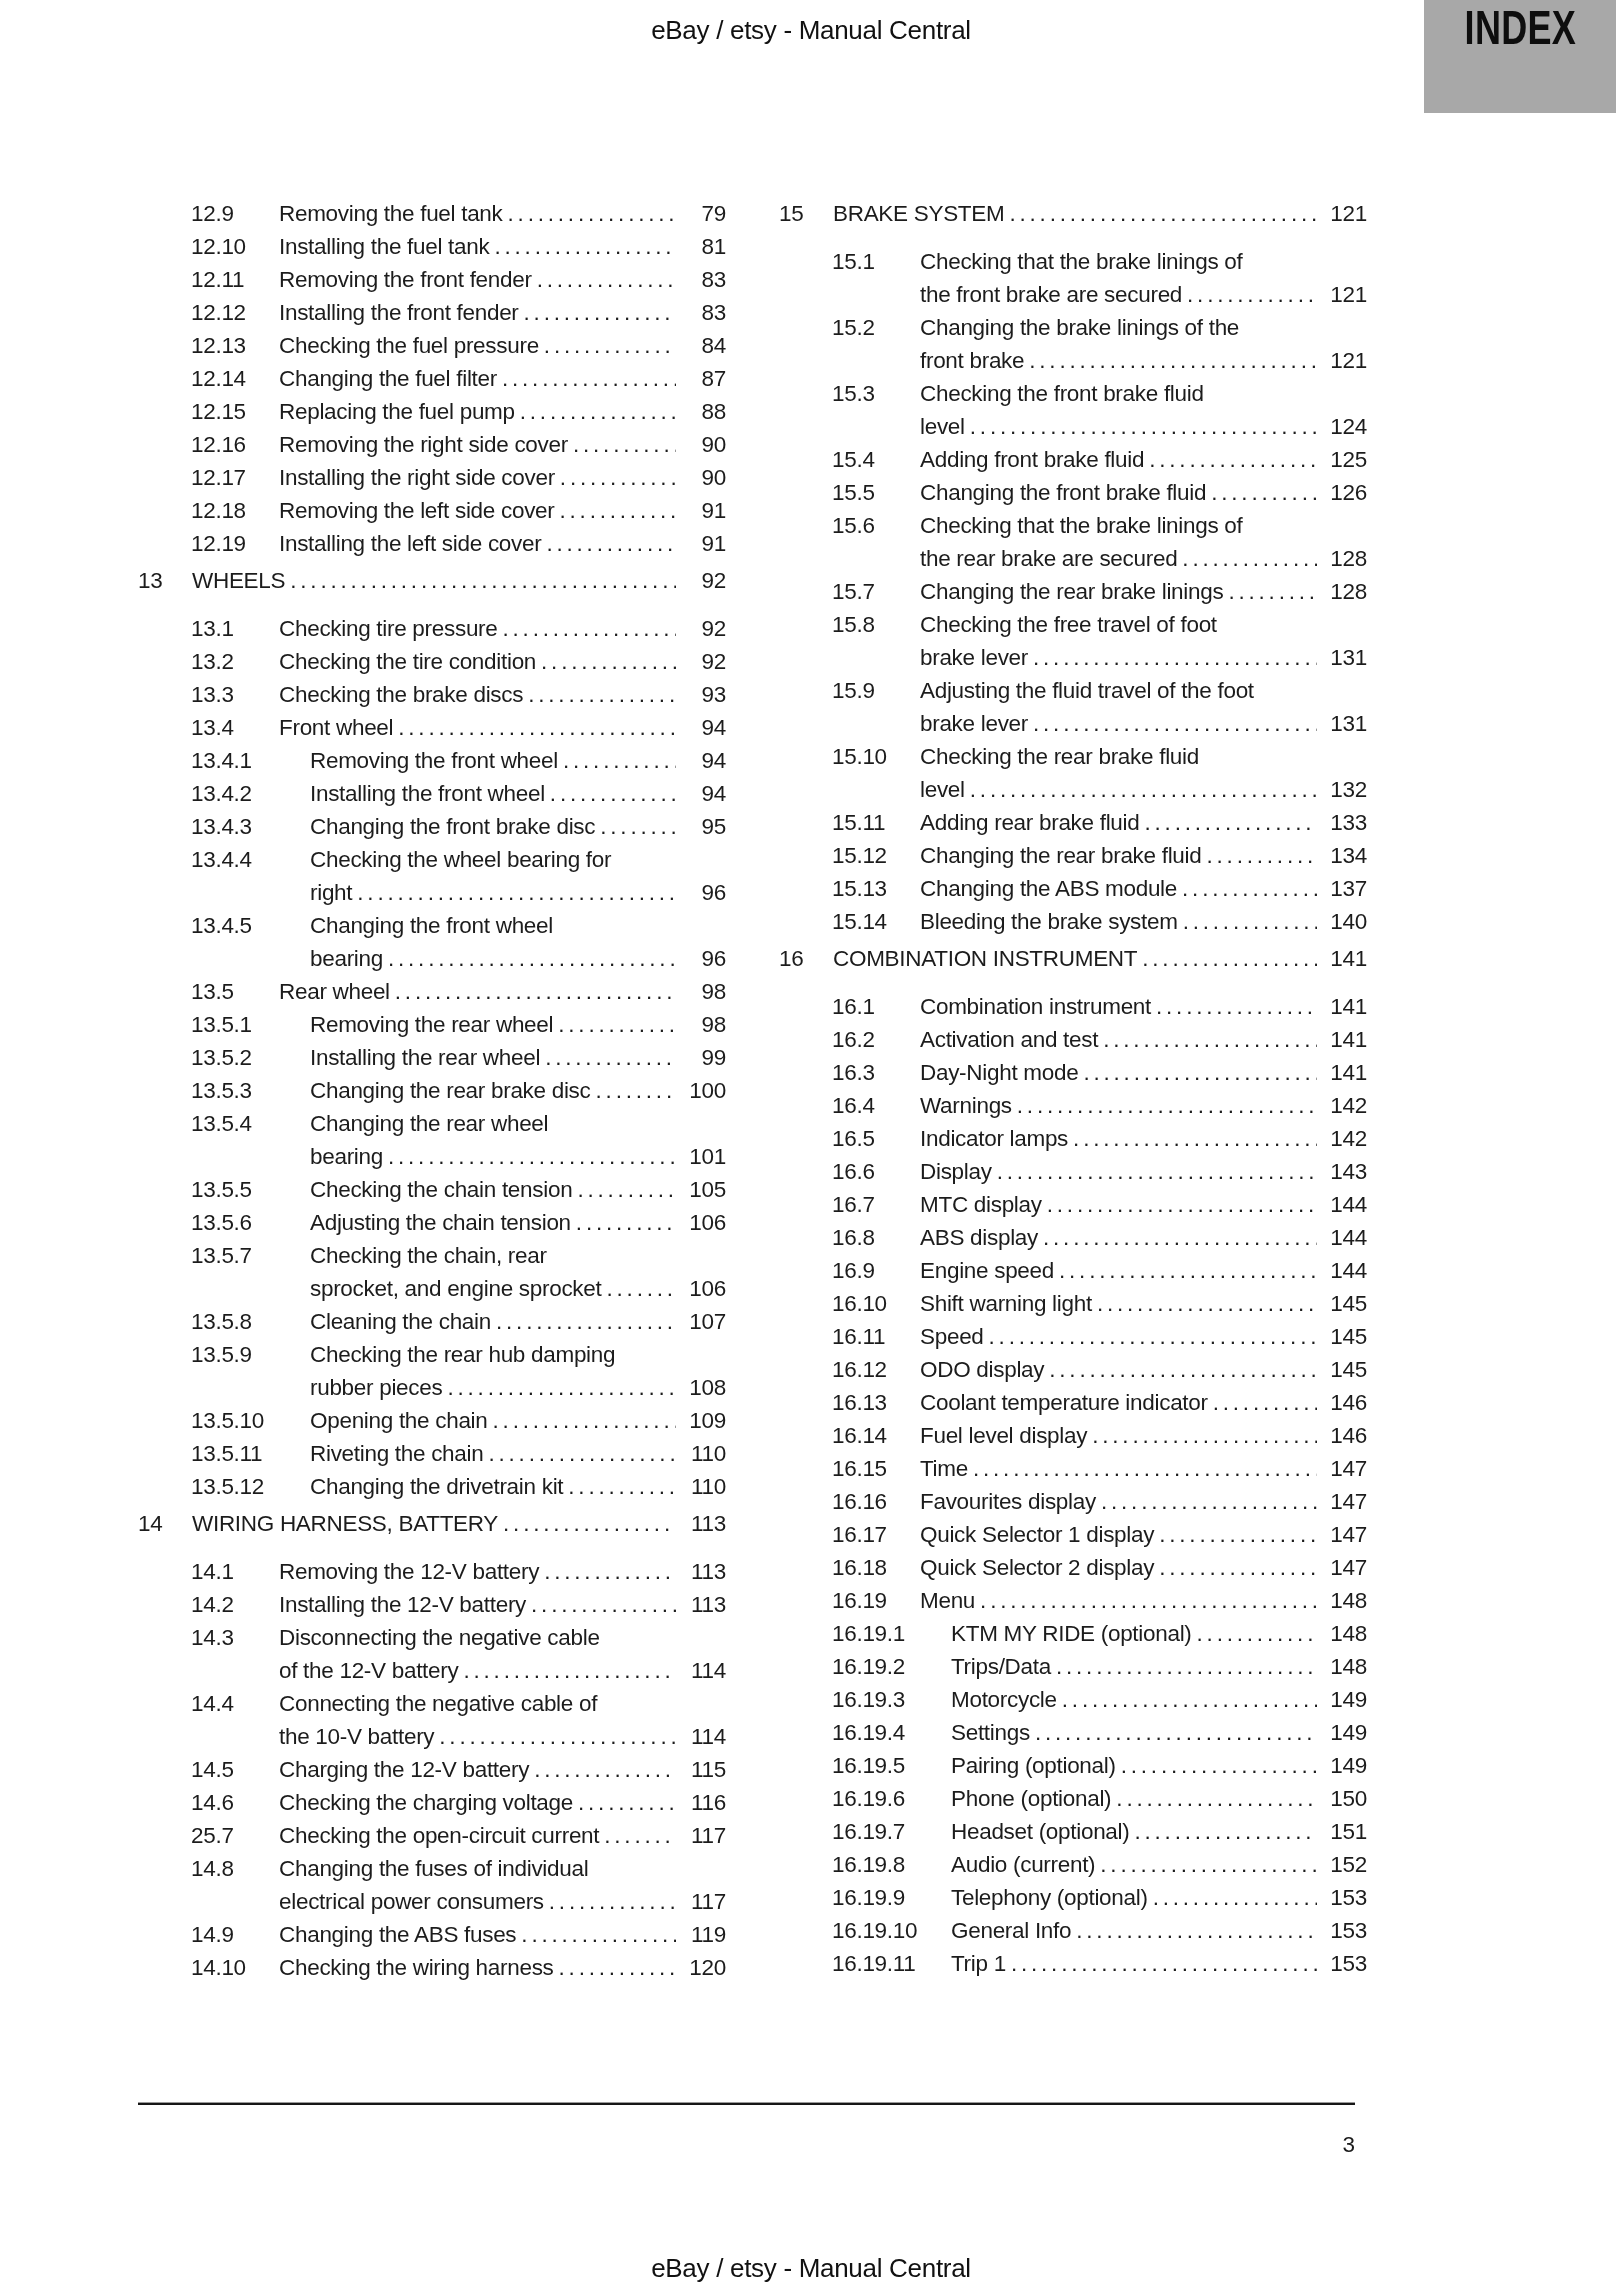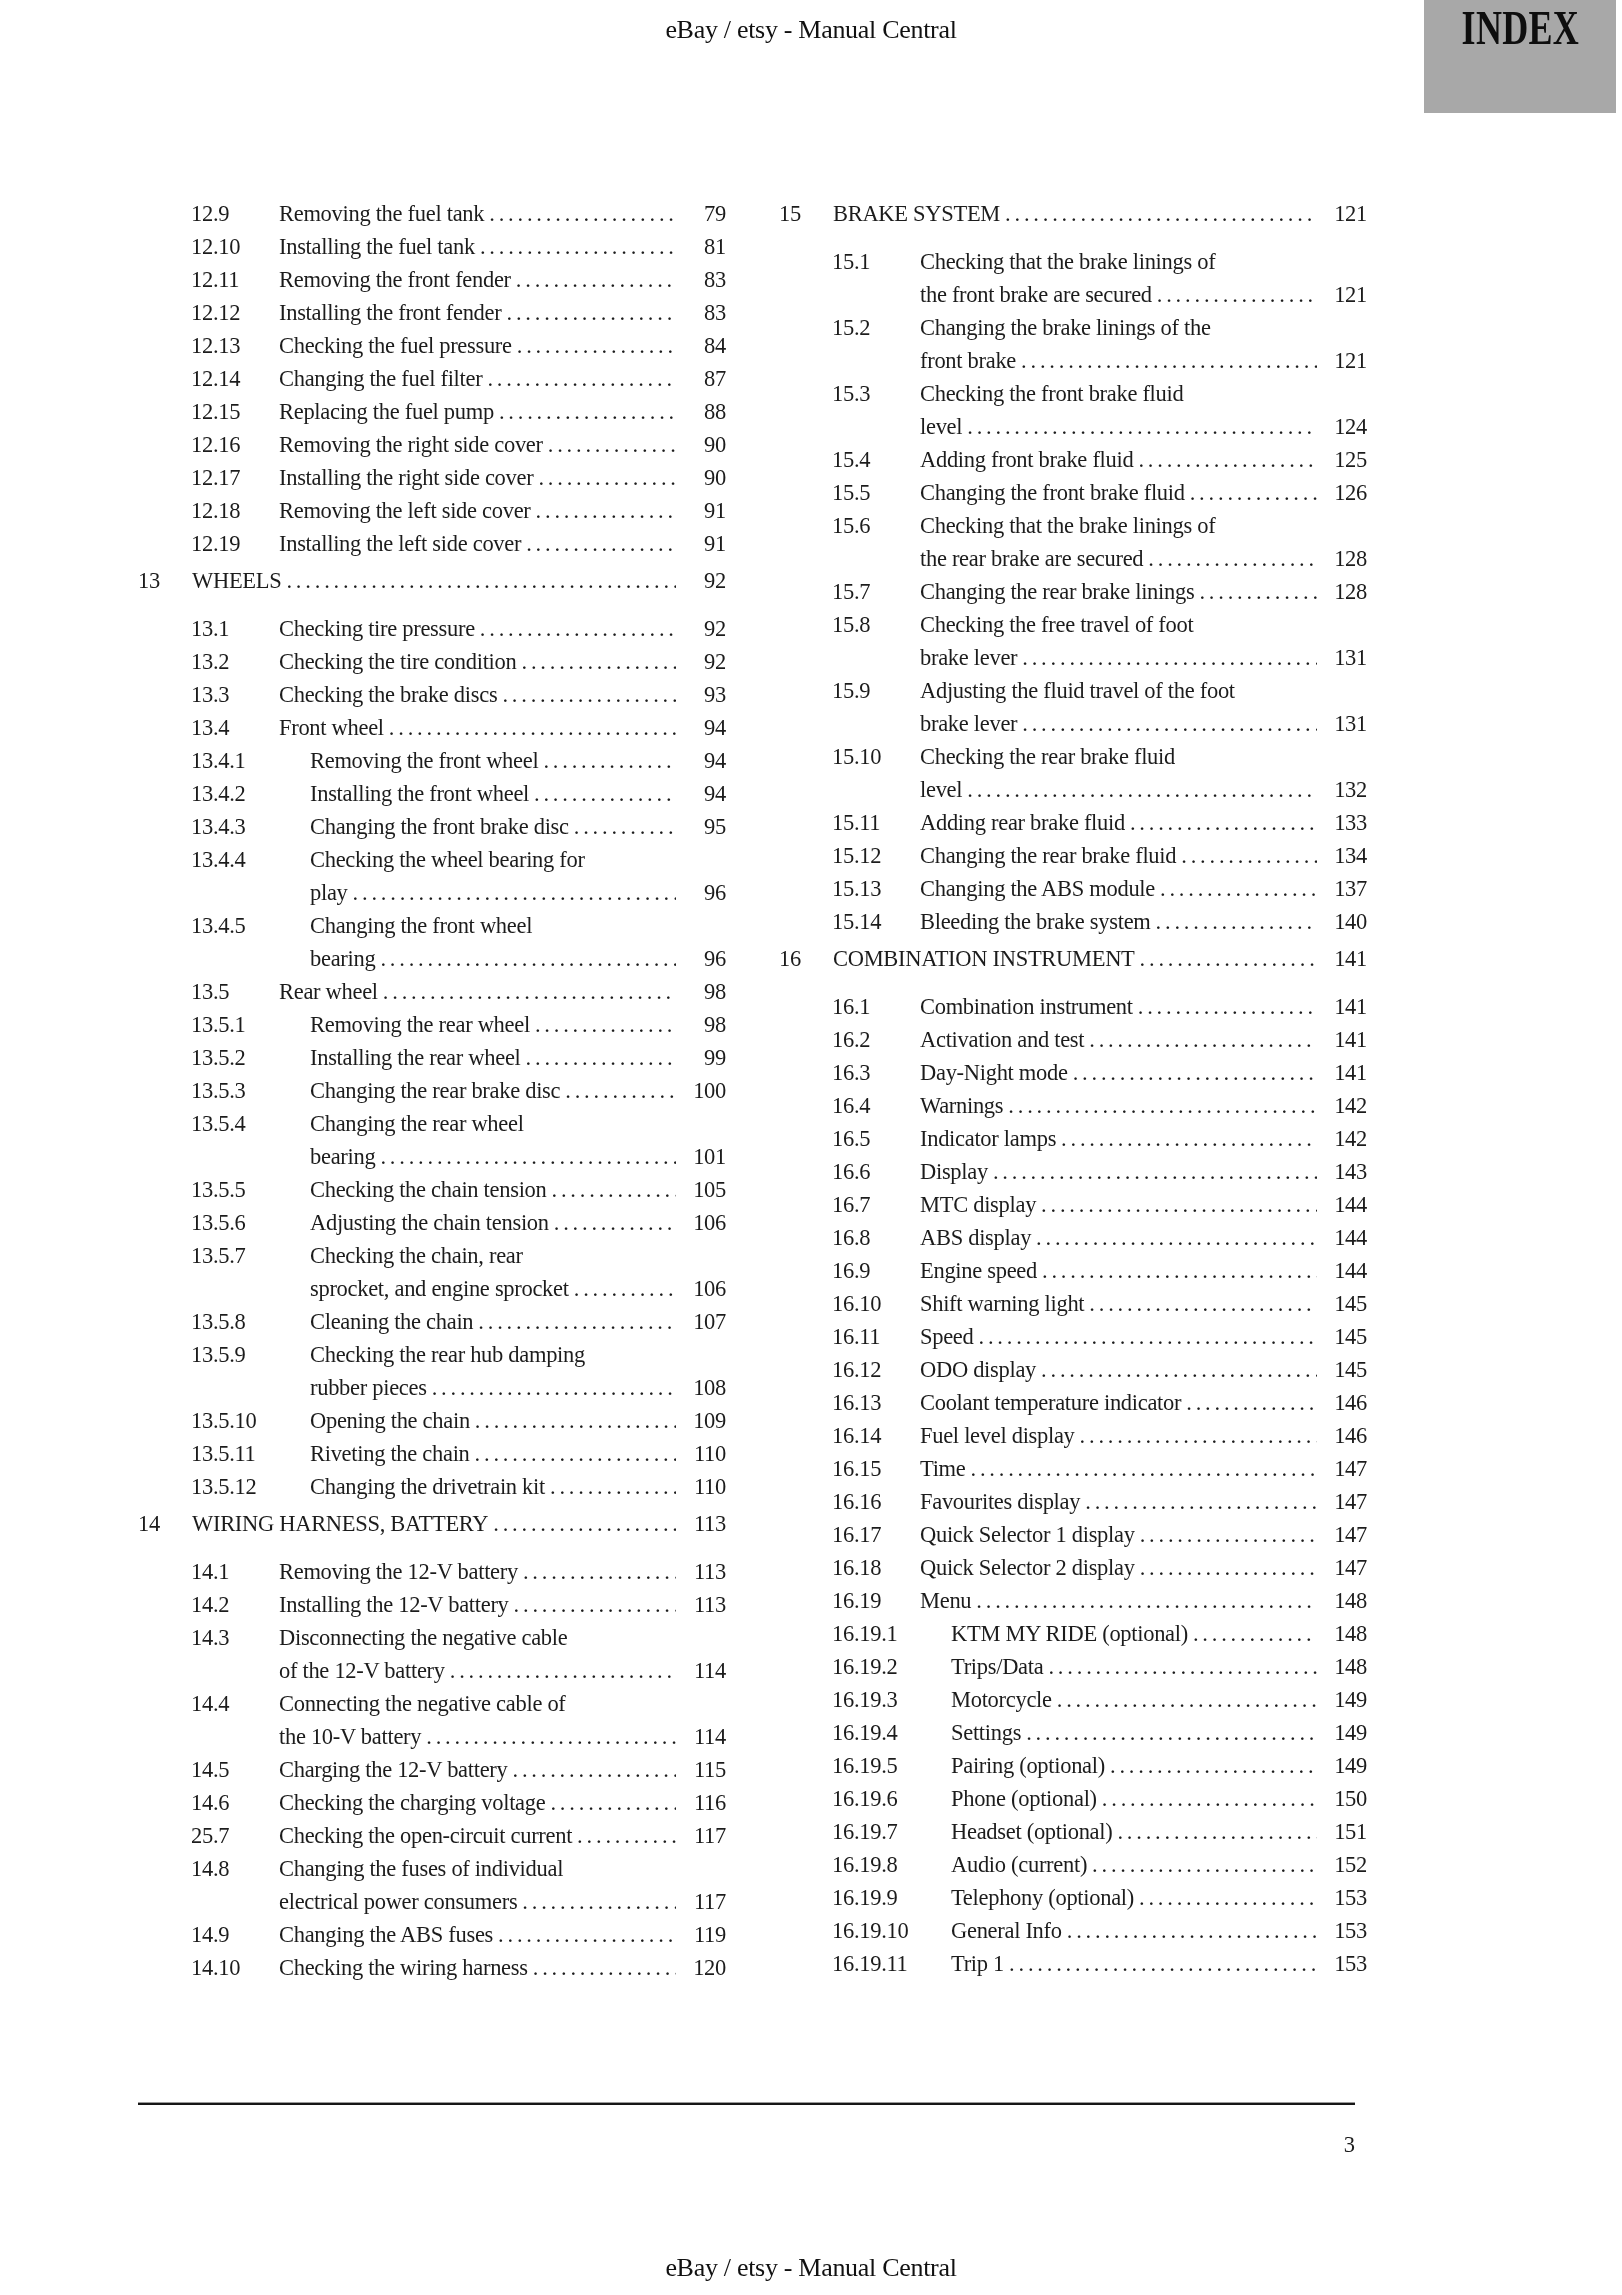--- a/index.html
+++ b/index.html
@@ -1,18 +1,18 @@
 <!DOCTYPE html>
 <html style="font-size:13.3px"><head>
 <meta charset="utf-8">
 <style>
   html,body { margin:0; padding:0; background:#ffffff; }
   .page {
     position:relative; width:1622px; height:2295px; background:#ffffff;
-    font-family:Liberation Serif, serif; color:#1c1c1c; overflow:hidden;
+    font-family:Liberation Sans, sans-serif; color:#1c1c1c; overflow:hidden;
   }
   .header-title {
     position:absolute; top:15px; left:0; width:100%; text-align:center;
     font-size:26px; letter-spacing:-0.3px; color:#111;
   }
   .index-box {
     position:absolute; top:0; left:1424px; width:192px; height:113px;
     background:#a8a8a8; display:flex; justify-content:center;
   }
   .index-label {
@@ -250,21 +250,21 @@
               <span class="dots"></span>
               <span class="page-col">95</span>
             </div>
           </div>
         </div>
         <div class="row entry lvl2">
           <span class="num">13.4.4</span>
           <div class="content">
             <div class="tline"><span class="t">Checking the wheel bearing for</span></div>
             <div class="tline last">
-              <span class="t">play</span>
+              <span class="t">right</span>
               <span class="dots"></span>
               <span class="page-col">96</span>
             </div>
           </div>
         </div>
         <div class="row entry lvl2">
           <span class="num">13.4.5</span>
           <div class="content">
             <div class="tline"><span class="t">Changing the front wheel</span></div>
             <div class="tline last">

